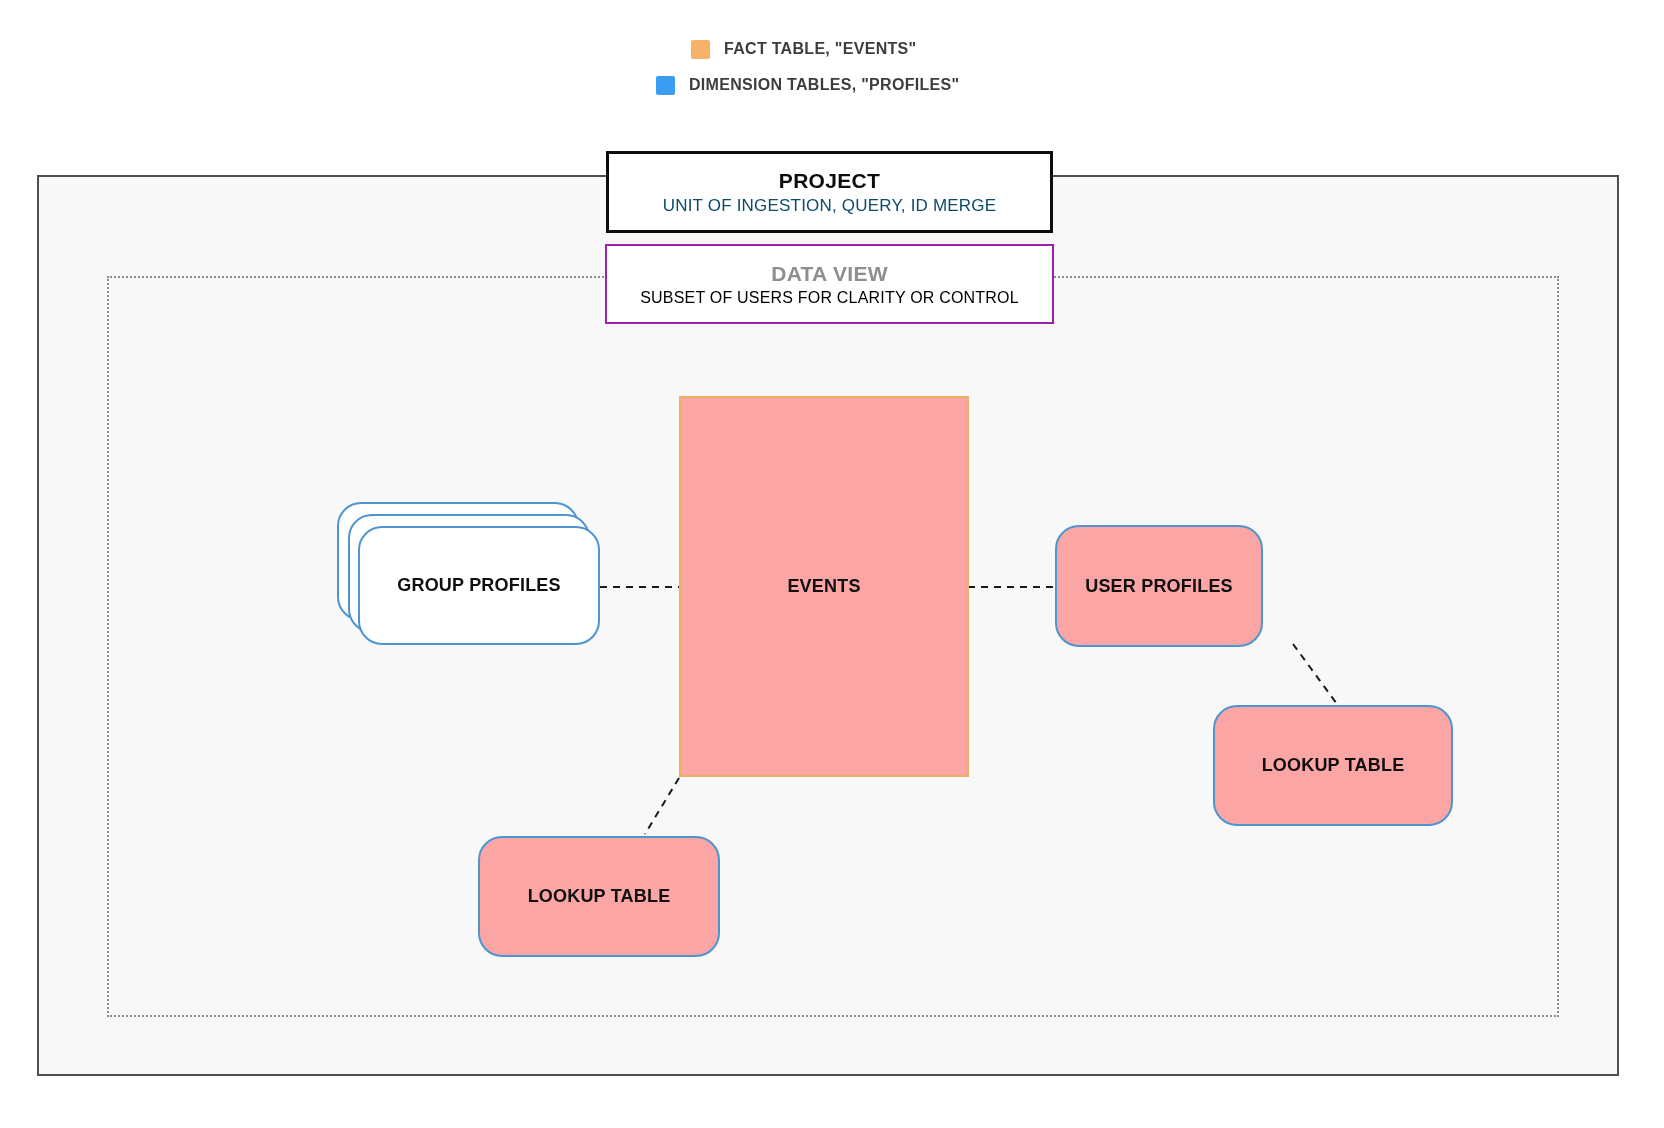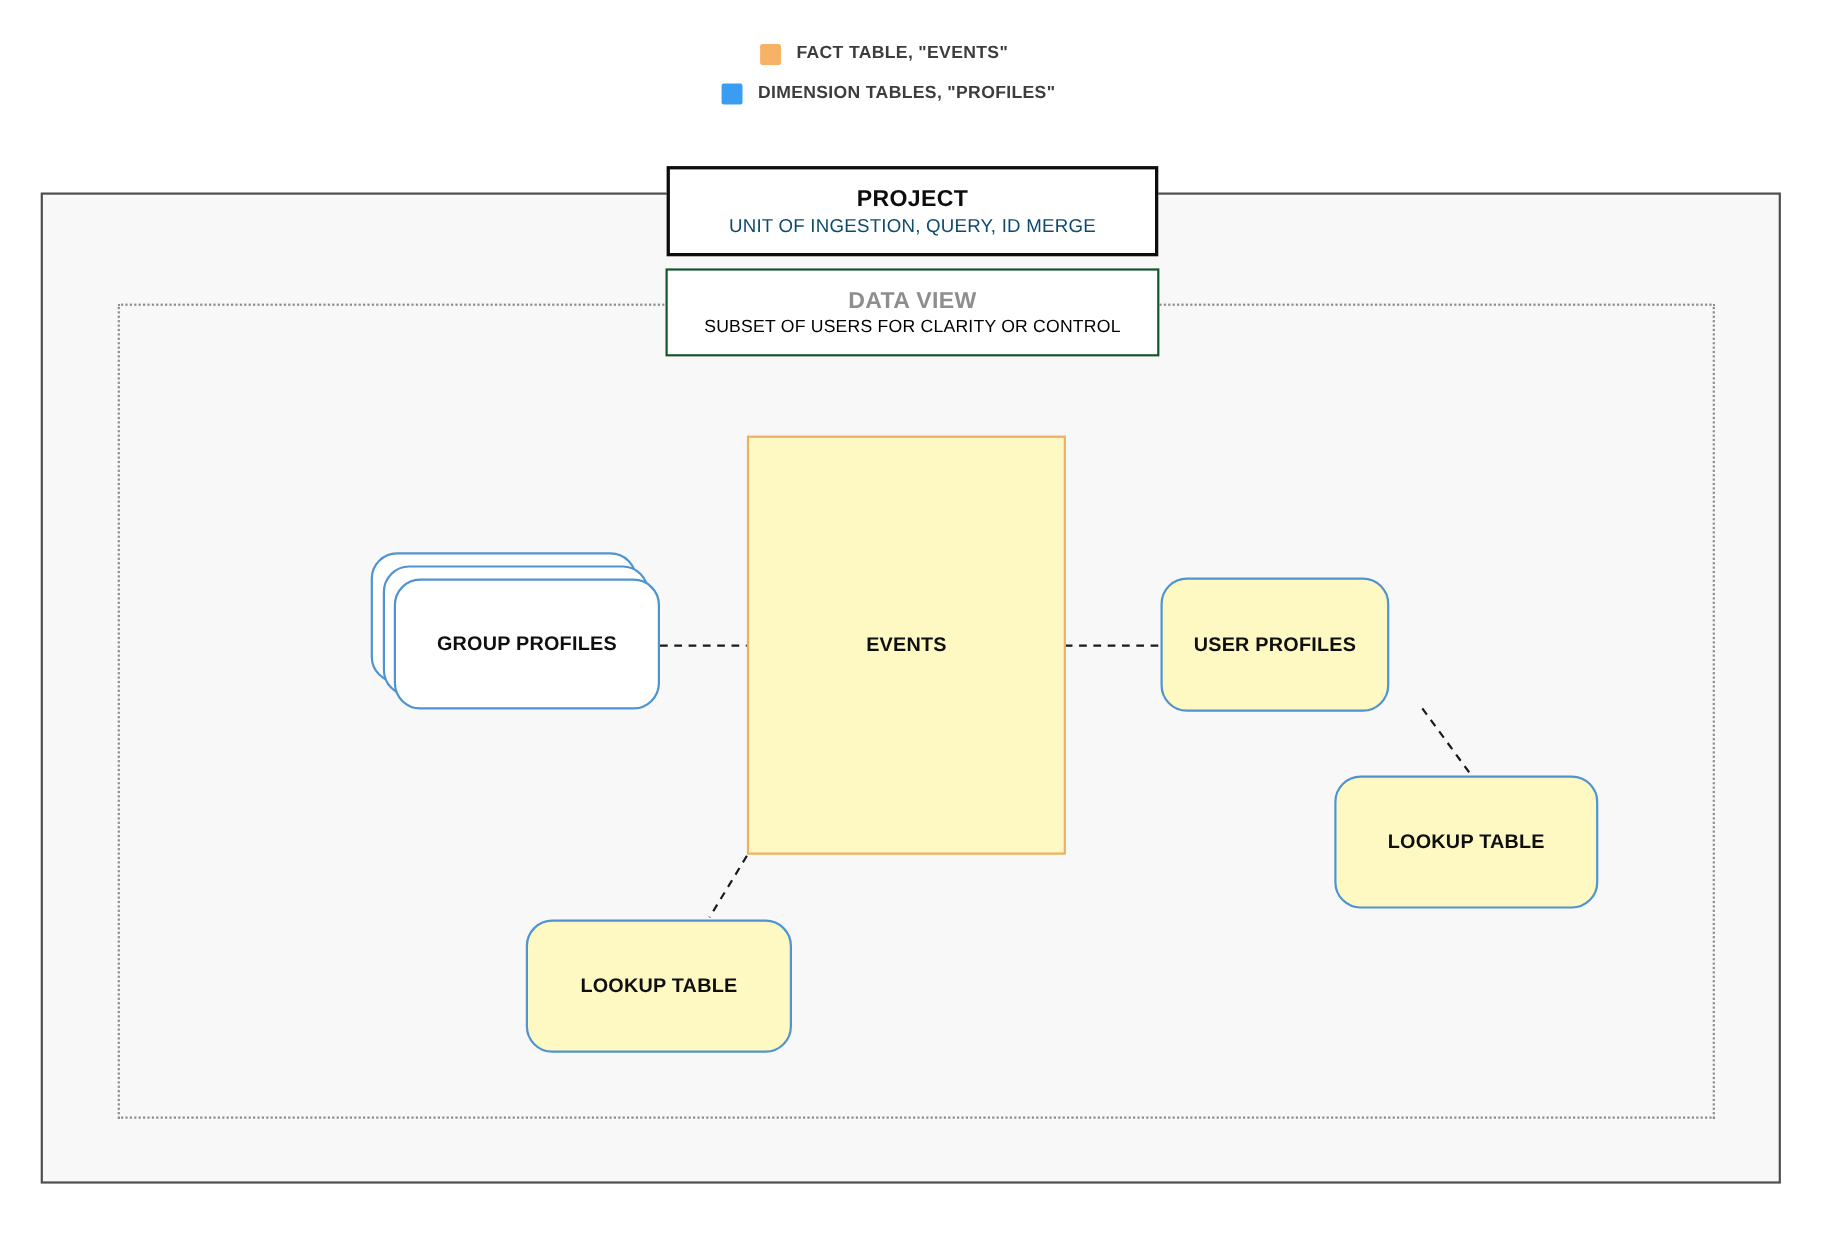--- a/index.html
+++ b/index.html
@@ -41,34 +41,34 @@
   .project-box{
     position:absolute;left:606px;top:135px;width:447px;height:82px;
     background:#ffffff;border:3px solid #0d0d0d;box-sizing:border-box;
     display:flex;flex-direction:column;align-items:center;justify-content:center;
     gap:3px;z-index:6;margin-top:16px;
   }
   .project-title{font-size:21px;font-weight:700;color:#0d0d0d;letter-spacing:.3px;}
   .project-subtitle{font-size:17px;font-weight:400;color:#0c4a6e;letter-spacing:.2px;}
   .dataview-box{
     position:absolute;left:605px;top:244px;width:449px;height:80px;
-    background:#ffffff;border:2px solid #14532d;box-sizing:border-box;
+    background:#ffffff;border:2px solid #a21caf;box-sizing:border-box;
     display:flex;flex-direction:column;align-items:center;justify-content:center;
     gap:3px;z-index:6;
   }
   .dataview-title{font-size:21px;font-weight:700;color:#8e8e8e;letter-spacing:.3px;}
   .dataview-subtitle{font-size:16px;font-weight:400;color:#000000;letter-spacing:.2px;}
   
   .connectors{
     position:absolute;left:0;top:0;width:1664px;height:1128px;
     z-index:3;pointer-events:none;
   }
   
   .node{
-    position:absolute;box-sizing:border-box;background:#fef9c3;
+    position:absolute;box-sizing:border-box;background:#fca5a5;
     display:flex;align-items:center;justify-content:center;
     z-index:4;
   }
   .node-label{
     font-size:18px;font-weight:700;color:#0f0f0f;letter-spacing:.2px;
     text-align:center;white-space:nowrap;
   }
   .events-node{
     left:679px;top:396px;width:290px;height:381px;
     border:2px solid #edae66;

